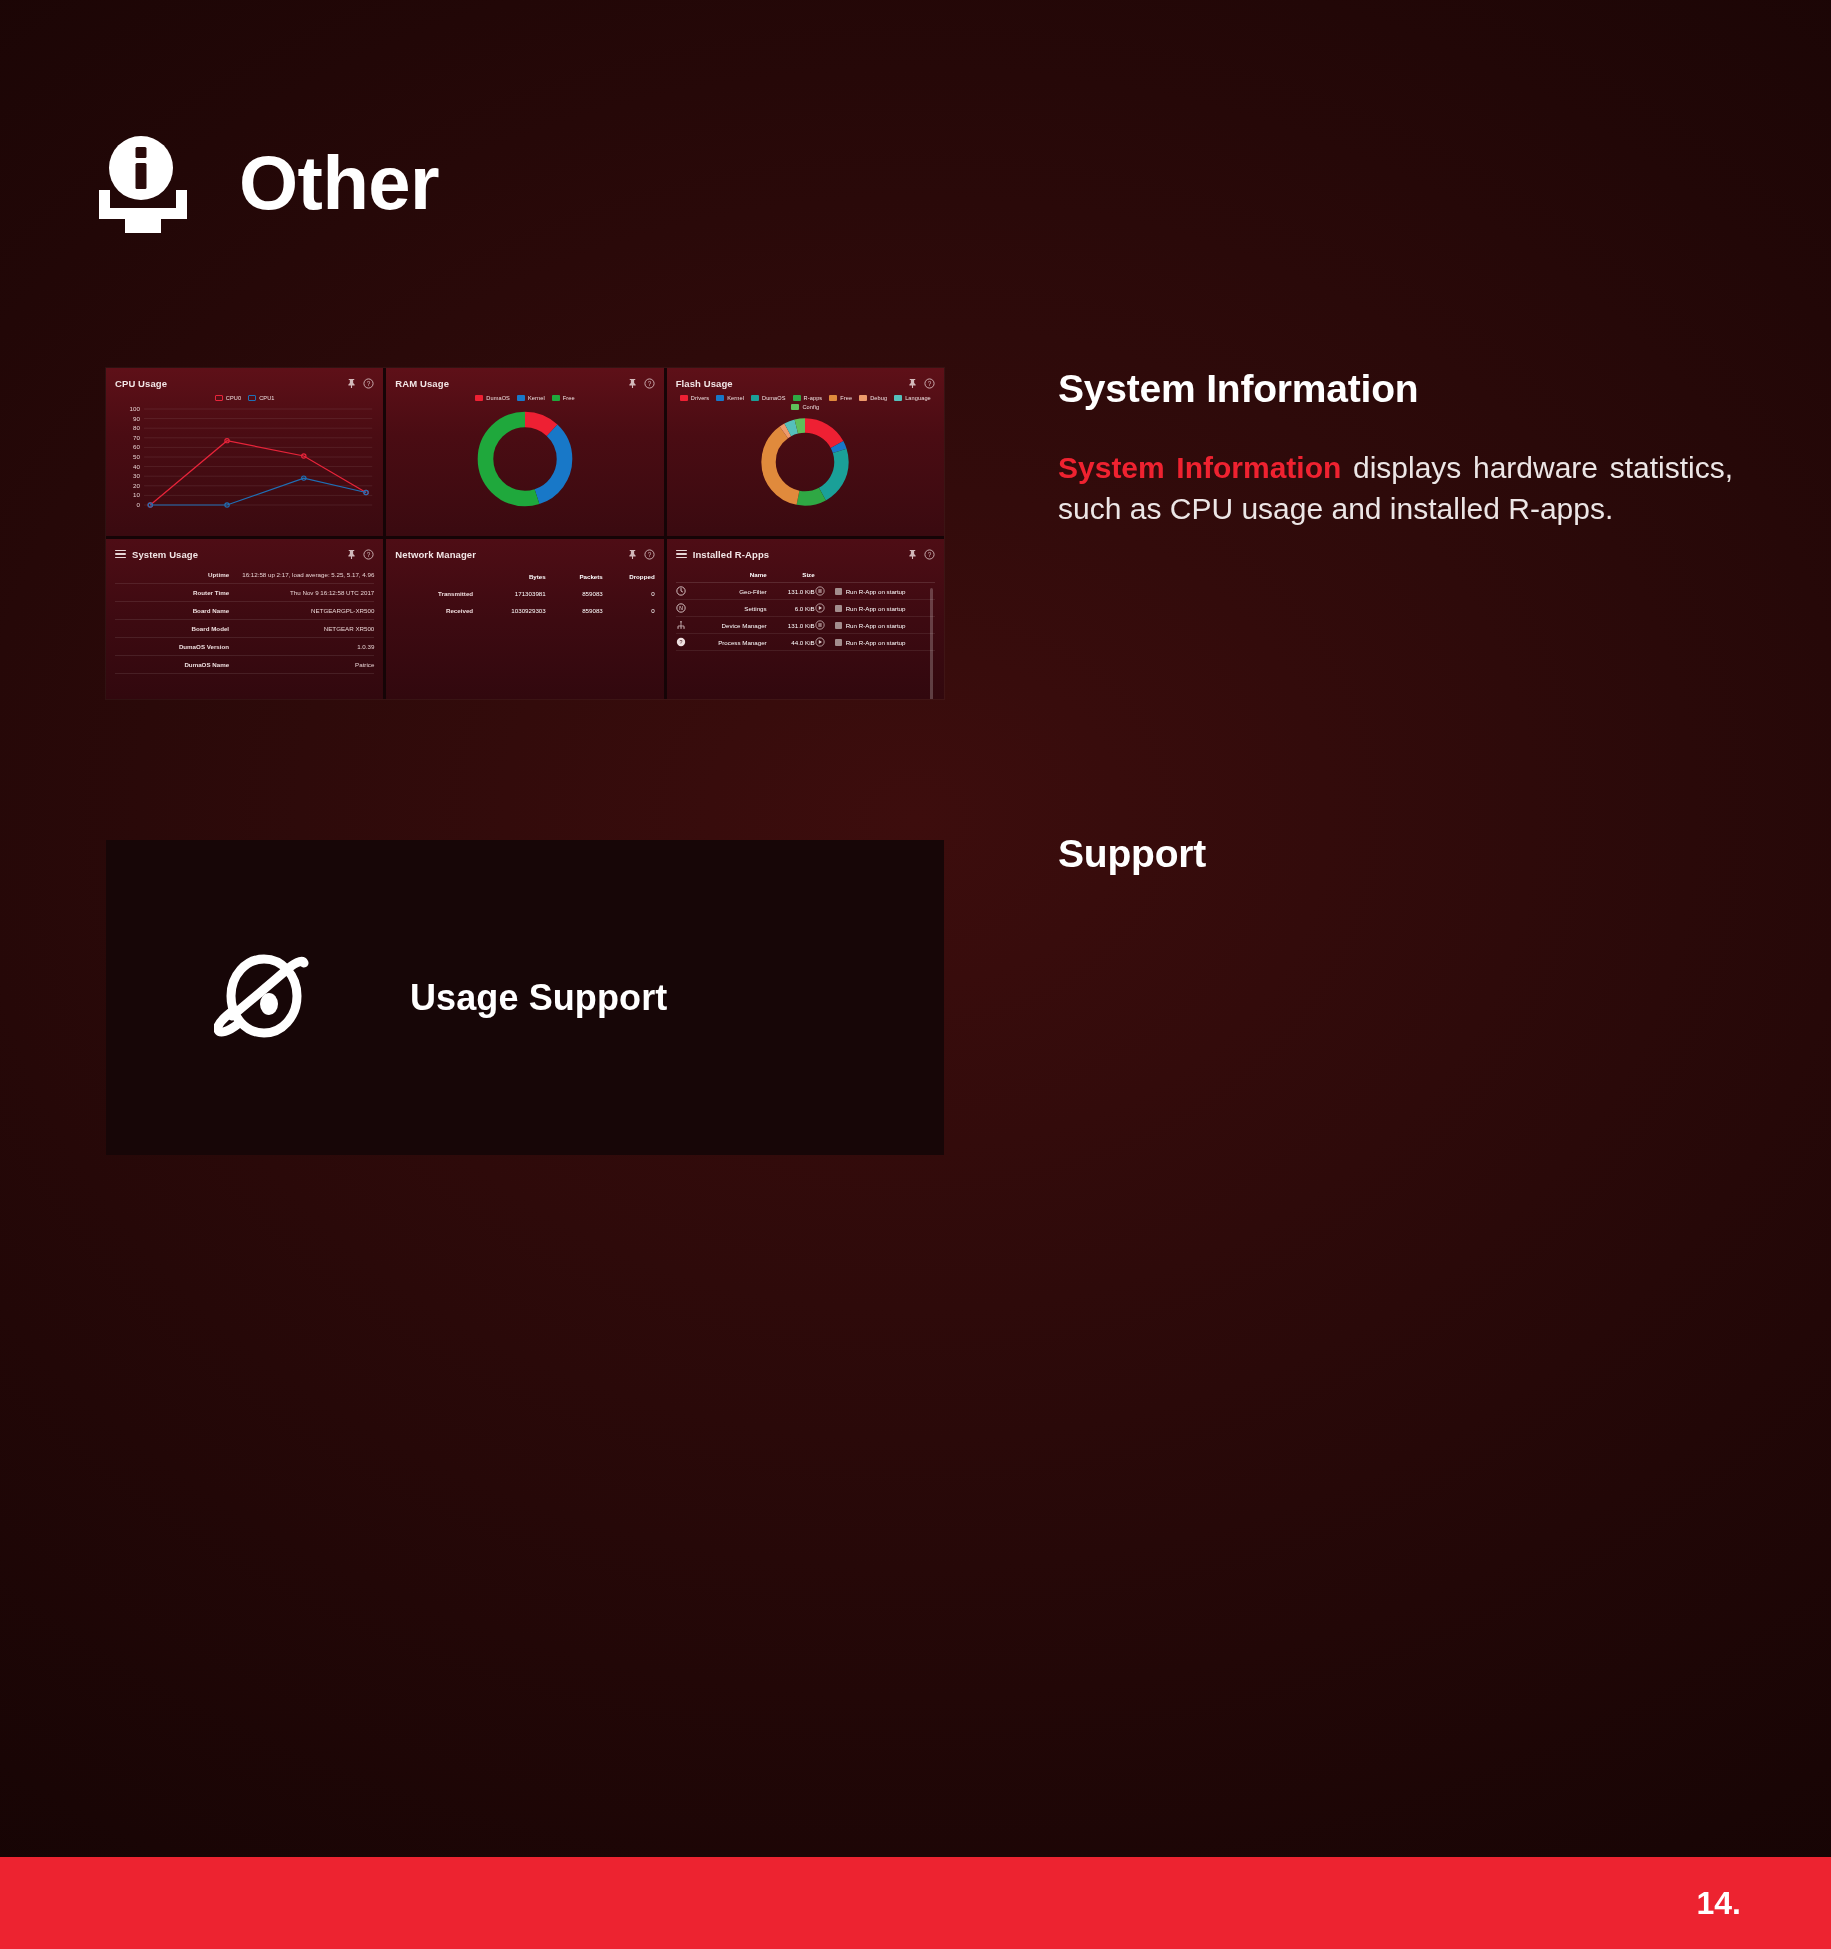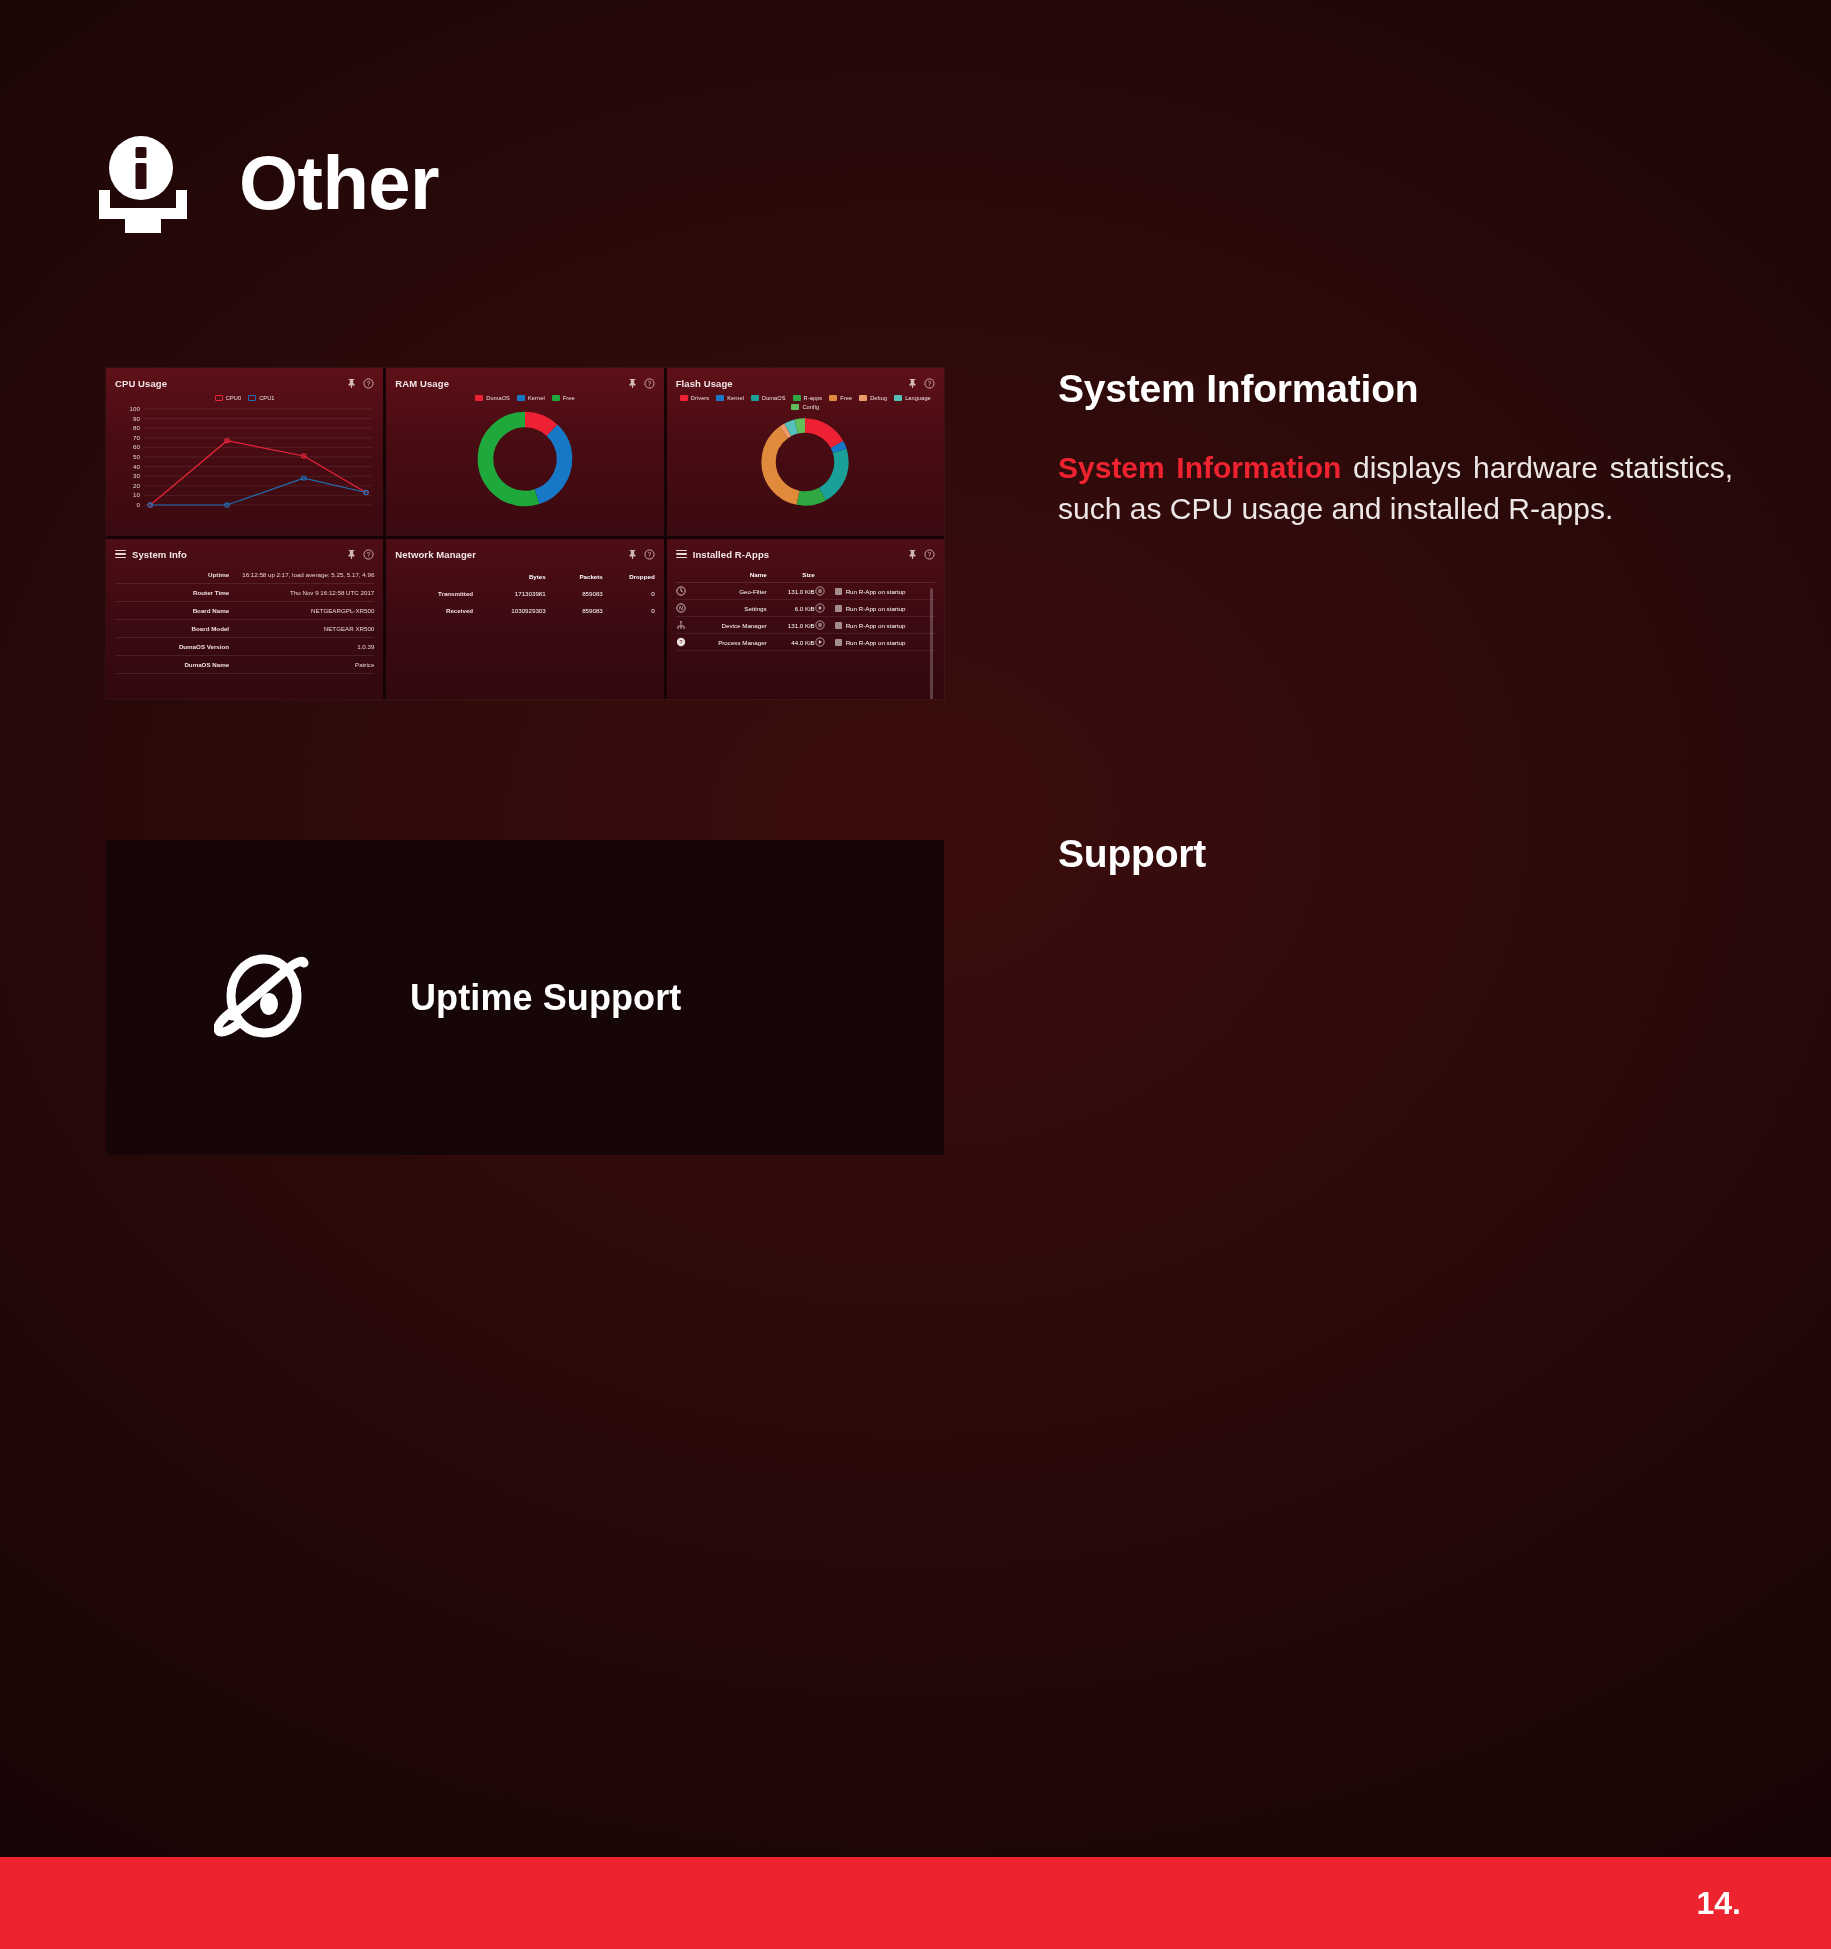--- a/index.html
+++ b/index.html
@@ -437,21 +437,21 @@
       </div>
     </div>
 
     <div class="ss-panel dark">
       <div class="ss-head">
         <div class="hamb">
             <span></span>
             <span></span>
             <span></span>
           </div>
-        <div class="ss-title">System Info</div>
+        <div class="ss-title">System Usage</div>
         <div class="spacer"></div>
         <div class="ss-icon">
           <svg viewBox="0 0 12 12">
               <path d="M3 1h6v1.3H7.8v3.2l1.6 1.6v1.1H6.6V11H5.4V8.2H2.6V7.1l1.6-1.6V2.3H3z" fill="#e8d7d7"></path>
             </svg>
         </div>
         <div class="ss-icon">
           <svg viewBox="0 0 12 12">
               <circle cx="6" cy="6" r="5" fill="none" stroke="#e8d7d7" stroke-width="1"></circle>
               <text x="6" y="8.6" font-size="7" fill="#e8d7d7" text-anchor="middle" font-family="Liberation Sans">?</text>
@@ -660,18 +660,18 @@
 
 <div class="support-card">
   <div class="support-logo">
     <svg viewBox="0 0 104 104" xmlns="http://www.w3.org/2000/svg">
       <ellipse cx="50" cy="50" rx="33" ry="37" fill="none" stroke="#ffffff" stroke-width="9"></ellipse>
       <path d="M24 78 C14 86 6 88 4 84 C2 80 9 72 20 64" fill="none" stroke="#ffffff" stroke-width="9" stroke-linecap="round"></path>
       <path d="M18 70 C30 60 54 40 70 26 C80 17 88 13 90 17" fill="none" stroke="#ffffff" stroke-width="9" stroke-linecap="round"></path>
       <ellipse cx="55" cy="58" rx="9" ry="11" fill="#ffffff"></ellipse>
     </svg>
   </div>
-  <div class="support-label">Uptime Support</div>
+  <div class="support-label">Usage Support</div>
 </div>
 
 <div class="footer">
   <div class="footer-page">14.</div>
 </div>
 
 </body></html>

